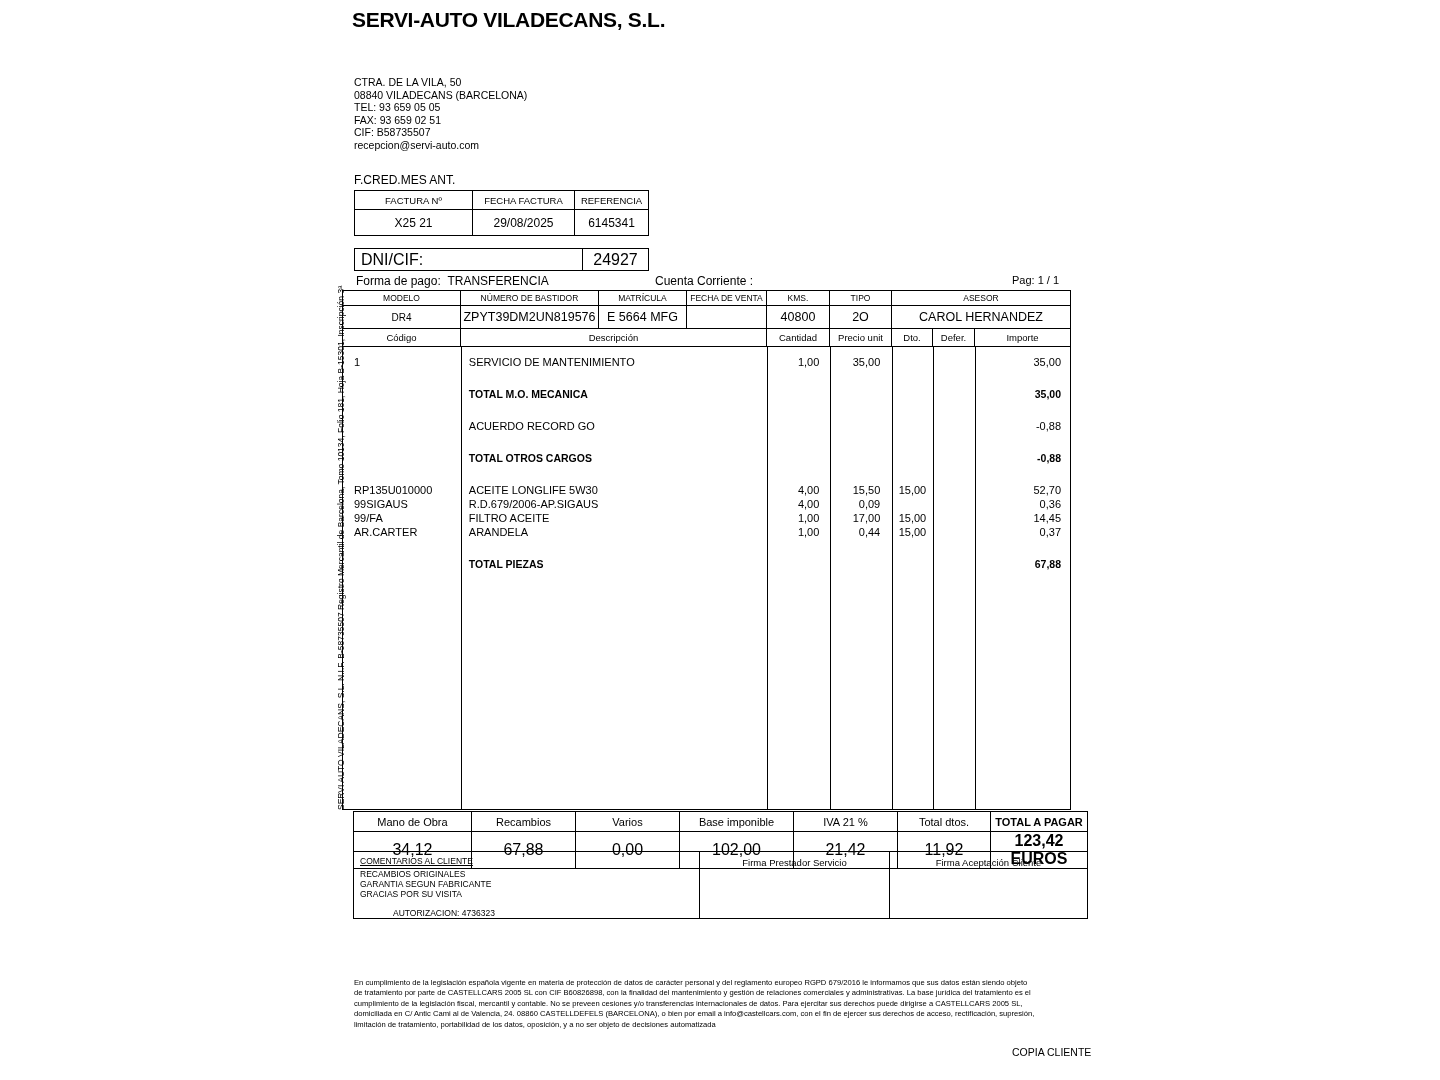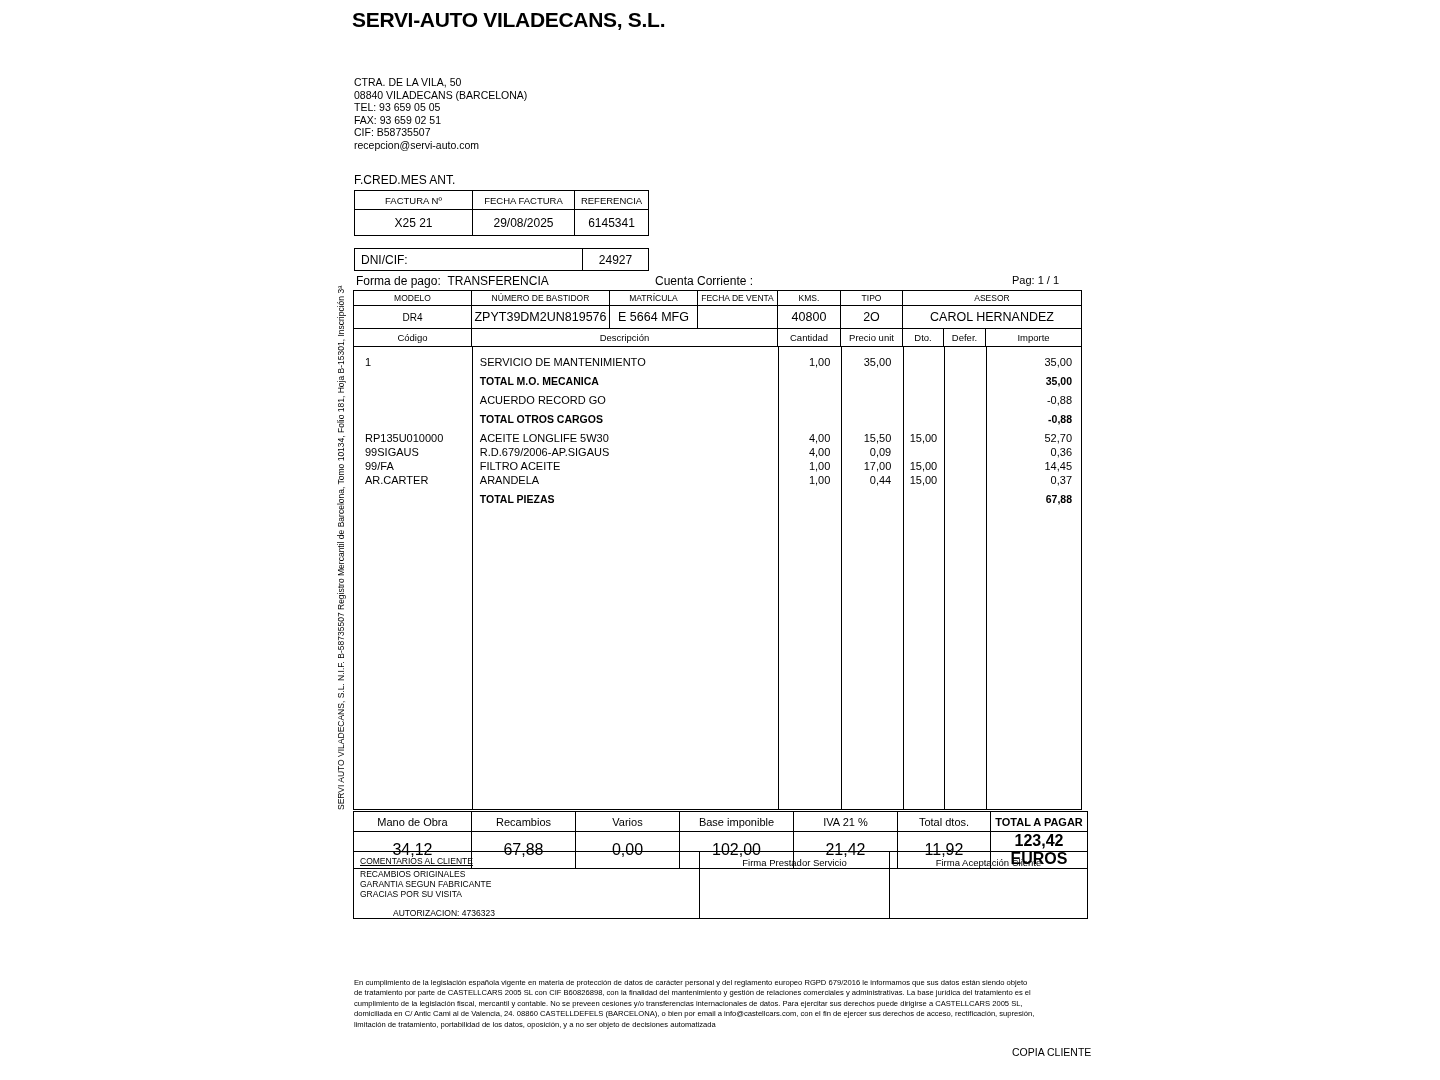--- a/index.html
+++ b/index.html
@@ -47,21 +47,21 @@
   .meta-table td.hd { height: 19px; font-size: 9.5px; }
   .meta-table td.vl { height: 26px; font-size: 12px; }
   .mw1 { width: 118px; } .mw2 { width: 102px; } .mw3 { width: 74px; }
 
   .dni-table {
     position: absolute; left: 354px; top: 248px;
     border-collapse: collapse;
   }
   .dni-table td {
     border: 1px solid #000;
-    height: 22px; font-size: 12px; padding: 0 6px;
+    height: 22px; font-size: 16px; padding: 0 6px;
   }
   .dni-lbl { width: 228px; text-align: left; }
   .dni-val { width: 66px; text-align: center; }
 
   .pago {
     position: absolute; left: 356px; top: 274px;
     font-size: 12px;
   }
   .cuenta {
     position: absolute; left: 655px; top: 274px;
@@ -74,21 +74,21 @@
 
   
   .customer {
     position: absolute; left: 766px; top: 172px;
     font-size: 12px; line-height: 14.5px;
     white-space: pre-line;
   }
 
   
   .grid {
-    position: absolute; left: 353px; top: 290px;
+    position: absolute; left: 342px; top: 290px;
     width: 645px;
     border-collapse: collapse;
     table-layout: fixed;
   }
   .grid td, .grid th {
     border: 1px solid #000;
     padding: 0;
     font-weight: normal;
   }
   .vh { height: 15px; font-size: 8.5px; text-align: center; }
@@ -104,21 +104,21 @@
   .lines {
     position: absolute; left: 0; top: 0; right: 0;
     padding-top: 8px;
   }
   .line {
     display: flex;
     font-size: 11px;
     line-height: 14px;
     height: 14px;
   }
-  .line.spaced { margin-top: 5px; }
+  .line.spaced { margin-top: 18px; }
   .line.bold { font-weight: bold; font-size: 10.5px; }
   .c-cod  { width: 118px; padding-left: 11px; }
   .c-desc { width: 306px; padding-left: 8px; }
   .c-cant { width: 63px; text-align: right; padding-right: 10px; }
   .c-prec { width: 62px; text-align: right; padding-right: 11px; }
   .c-dto  { width: 41px; text-align: right; padding-right: 6px; }
   .c-def  { width: 42px; text-align: right; padding-right: 6px; }
   .c-imp  { width: 96px; text-align: right; padding-right: 9px; }
 
   

